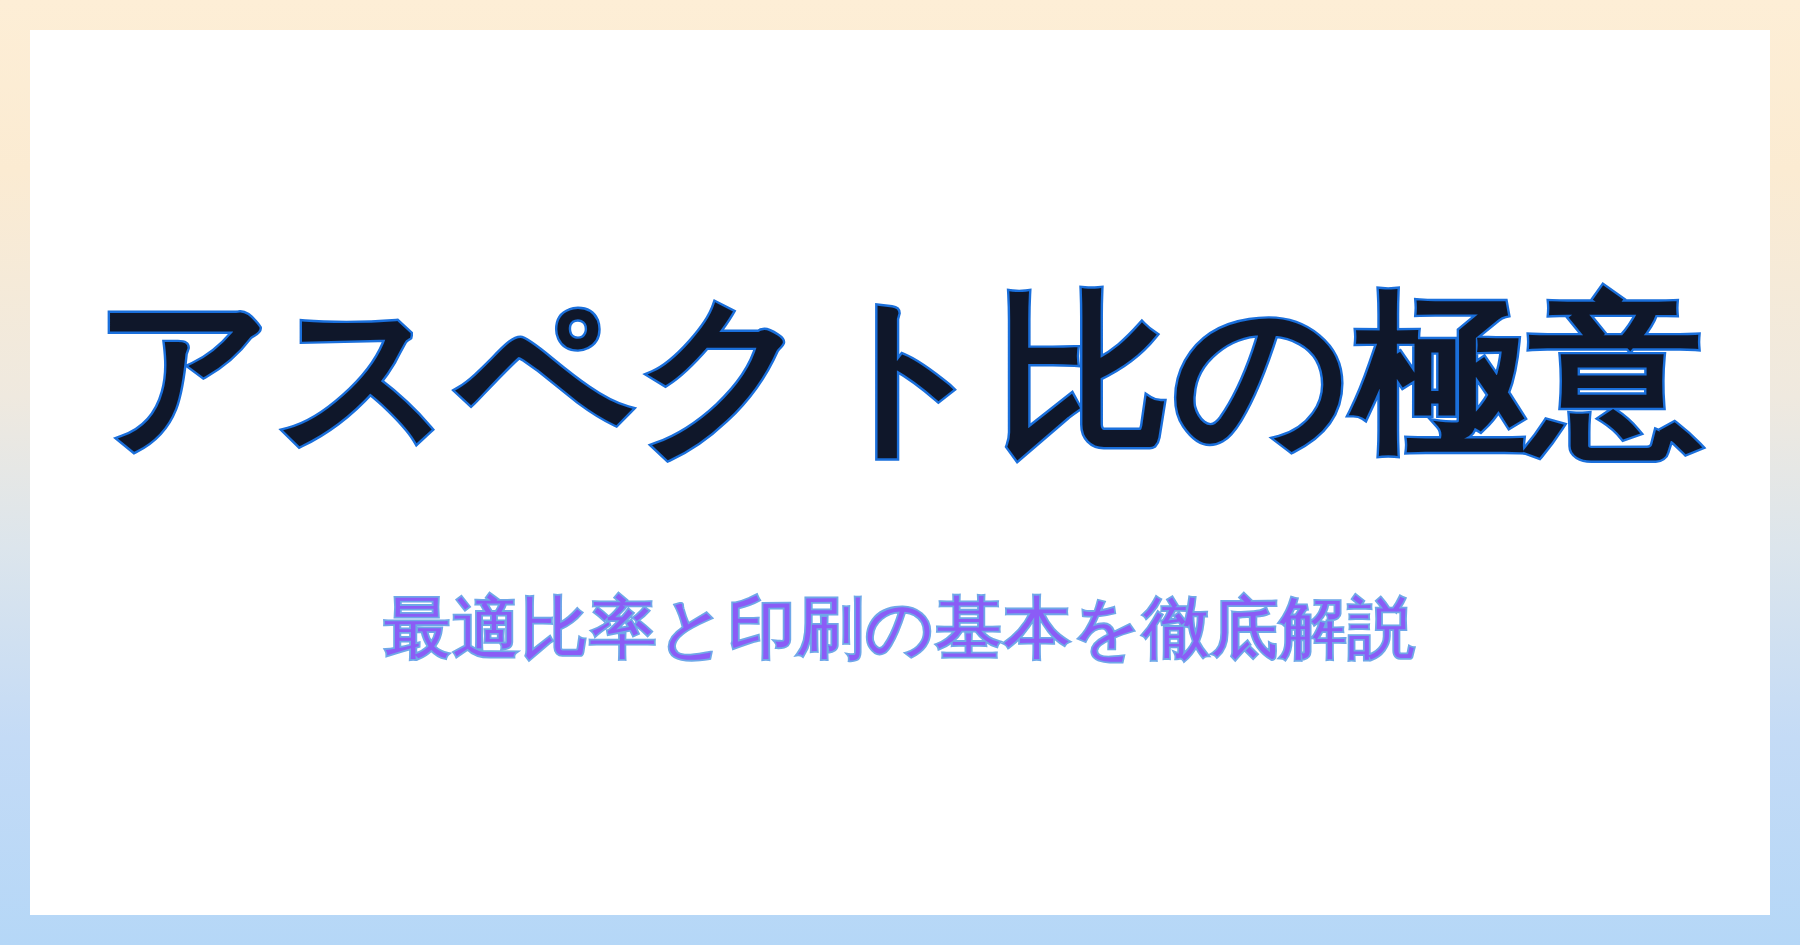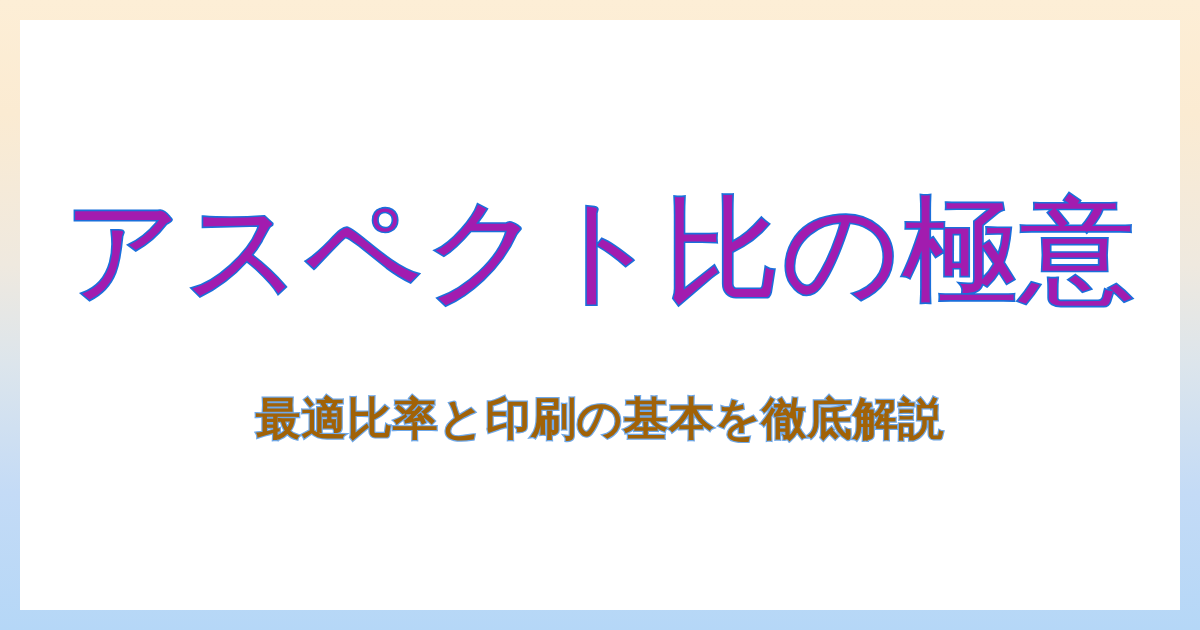--- a/index.html
+++ b/index.html
@@ -48,45 +48,45 @@
     left: 0;
     right: 0;
     text-align: center;
   }
 
   .title-text {
     display: inline-block;
     font-family: "DejaVu Sans", "Liberation Sans", sans-serif;
     font-size: 116px;
     line-height: 1.0;
-    font-weight: 400;
+    font-weight: 700;
     letter-spacing: 0.012em;
-    color: #a21caf;
+    color: #0f172a;
     -webkit-text-stroke: 3.2px #1A6FDB;
     paint-order: stroke fill;
     white-space: nowrap;
   }
 
   
   #subtitle-block {
     position: absolute;
     top: 376px;
     left: 0;
     right: 0;
     text-align: center;
   }
 
   .subtitle-text {
     display: inline-block;
     font-family: "DejaVu Sans", "Liberation Sans", sans-serif;
     font-size: 45px;
     line-height: 1.0;
-    font-weight: 700;
+    font-weight: 400;
     letter-spacing: 0.015em;
-    color: #a16207;
+    color: #8b5cf6;
     -webkit-text-stroke: 2.4px #6FA8E8;
     paint-order: stroke fill;
     white-space: nowrap;
   }
 </style>
 </head>
 <body>
 
 <div id="og-card">
   <div id="card-inner">

